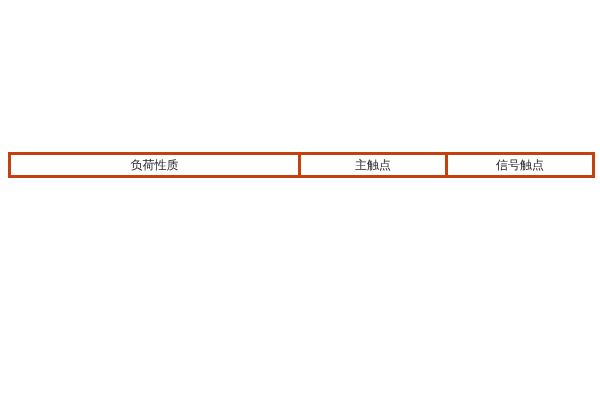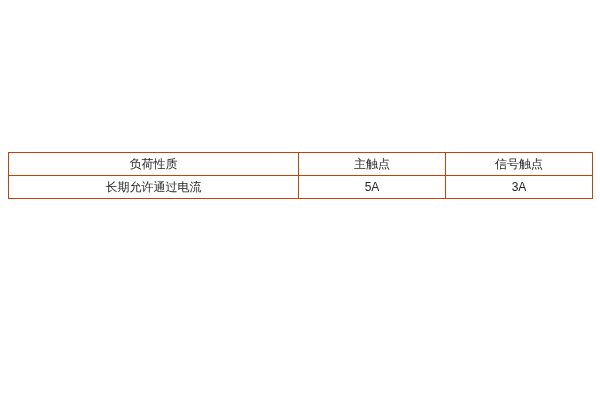--- a/index.html
+++ b/index.html
@@ -18,21 +18,21 @@
     top: 152px;
     width: 584px;
     border-collapse: collapse;
     table-layout: fixed;
   }
   table.spec-table col.col-load   { width: 290px; }
   table.spec-table col.col-main   { width: 147px; }
   table.spec-table col.col-signal { width: 147px; }
   table.spec-table th,
   table.spec-table td {
-    border: 1px solid #c2410c;
+    border: 3px solid #c2410c;
     height: 23px;
     padding: 0 4px;
     text-align: center;
     vertical-align: middle;
     font-size: 12px;
     font-weight: normal;
     color: #262626;
     line-height: 1;
     white-space: nowrap;
     overflow: hidden;
@@ -49,20 +49,15 @@
       <col class="col-signal">
     </colgroup>
     <thead>
       <tr>
         <th>负荷性质</th>
         <th>主触点</th>
         <th>信号触点</th>
       </tr>
     </thead>
     <tbody>
-      <tr>
-        <td>长期允许通过电流</td>
-        <td>5A</td>
-        <td>3A</td>
-      </tr>
     </tbody>
   </table>
 </div>
 
 </body></html>

